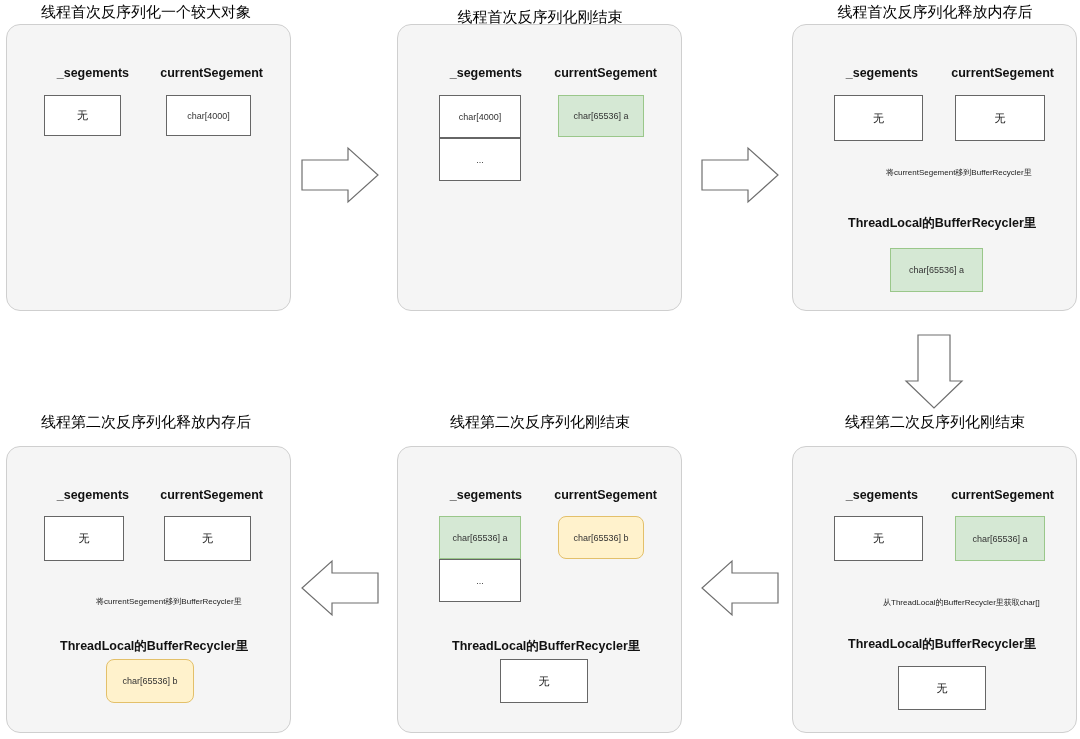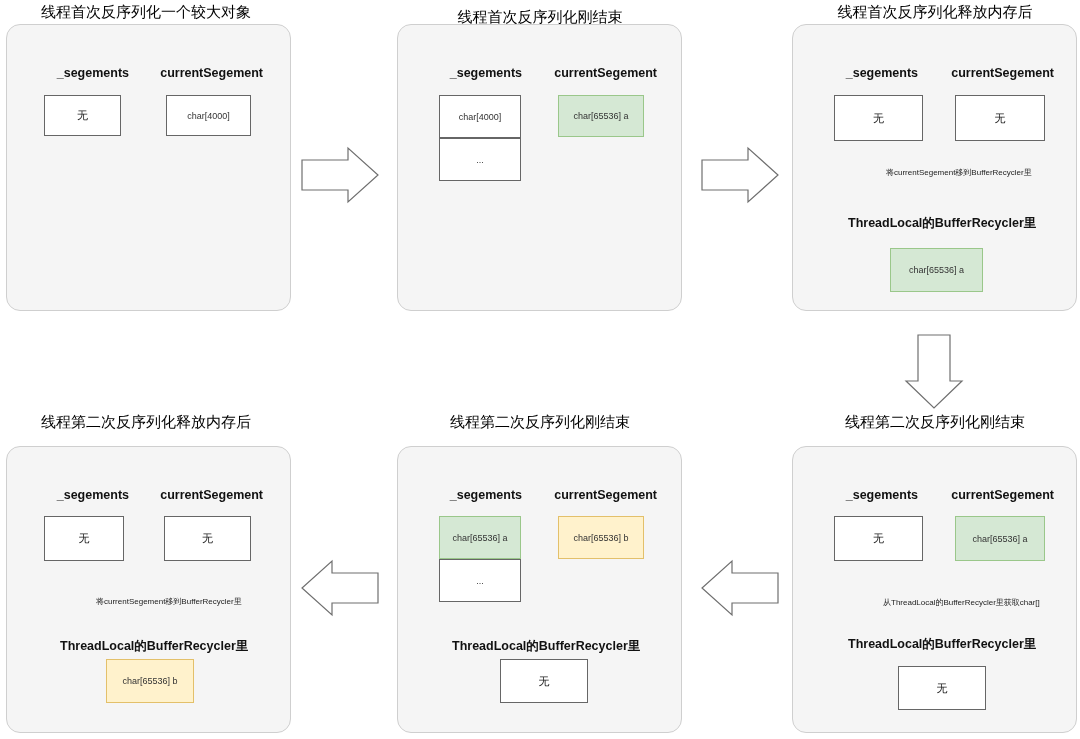--- a/index.html
+++ b/index.html
@@ -21,21 +21,21 @@
     white-space:nowrap;text-align:right;
   }
   .slot{
     position:absolute;box-sizing:border-box;border:1px solid #666;
     background:#ffffff;display:flex;align-items:center;justify-content:center;
     font-size:9px;color:#333;
   }
   .slot.cjk{font-size:11px;color:#222;}
   .slot.green{background:#d5e8d4;border-color:#9cc happen;}
   .slot.green{background:#d5e8d4;border-color:#9ac78a;}
-  .slot.yellow{background:#fff2cc;border-color:#e3c06a;}
+  .slot.yellow{background:#fff2cc;border-color:#e3c06a;border-radius:8px;}
   .stack{position:absolute;box-sizing:border-box;}
   .stack .row{
     box-sizing:border-box;border:1px solid #666;background:#fff;
     display:flex;align-items:center;justify-content:center;
     font-size:9px;color:#333;
   }
   .stack .row.green{background:#d5e8d4;border-color:#9ac78a;}
   .bold-label{
     position:absolute;font-size:12.5px;font-weight:bold;color:#111;
     white-space:nowrap;text-align:center;

